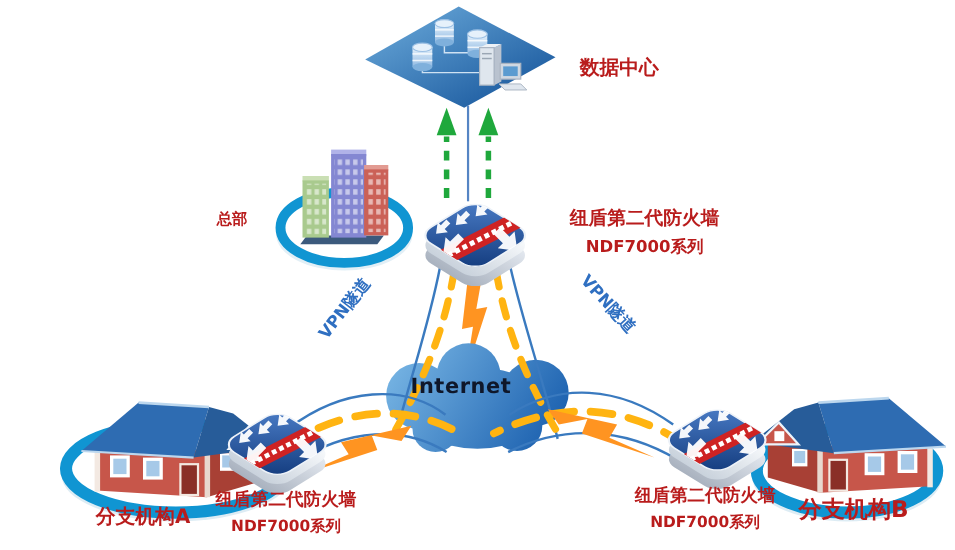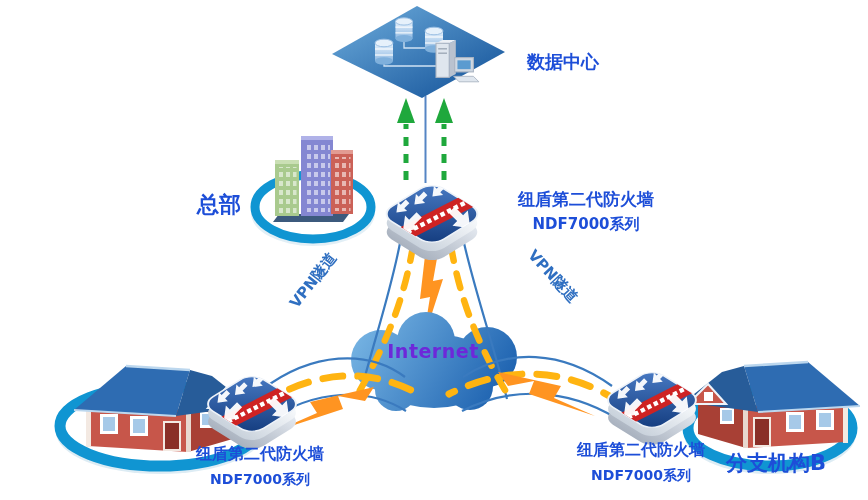--- a/index.html
+++ b/index.html
@@ -1,27 +1,27 @@
 <!DOCTYPE html>
 <html><head>
 <meta charset="utf-8">
 <style>
   *{margin:0;padding:0;box-sizing:border-box}
   html,body{background:#ffffff}
   .stage{position:relative;width:868px;height:500px;background:#ffffff;overflow:hidden;
          font-family:"DejaVu Sans","Liberation Sans",sans-serif;}
   svg.scene{position:absolute;left:0;top:0;display:block}
-  .lbl{position:absolute;font-weight:bold;color:#1d4ed8;white-space:nowrap;line-height:1.15}
+  .lbl{position:absolute;font-weight:bold;color:#b91c1c;white-space:nowrap;line-height:1.15}
   #lbl-dc  {left:527px;top:52px; font-size:18px}
-  #lbl-hq  {left:197px;top:192px;font-size:22px}
+  #lbl-hq  {left:197px;top:192px;font-size:14px}
   #lbl-cfw1{left:504px;top:190px;width:164px;text-align:center;font-size:17px}
   #lbl-cfw2{left:504px;top:216px;width:164px;text-align:center;font-size:15px}
   #lbl-vpnl{left:281px;top:272px;font-size:15px;color:#2F6FC1;transform:rotate(-52deg);transform-origin:center}
   #lbl-vpnr{left:520px;top:268px;font-size:15px;color:#2F6FC1;transform:rotate(47deg);transform-origin:center}
-  #lbl-inet{left:383px;top:341px;width:100px;text-align:center;font-size:19px;color:#6d28d9;letter-spacing:.5px}
+  #lbl-inet{left:369px;top:341px;width:100px;text-align:center;font-size:19px;color:#0f172a;letter-spacing:.5px}
   #lbl-ba  {left:87px; top:460px;font-size:18px}
   #lbl-afw1{left:181px;top:445px;width:158px;text-align:center;font-size:16px}
   #lbl-afw2{left:181px;top:471px;width:158px;text-align:center;font-size:14px}
   #lbl-bb  {left:726px;top:451px;font-size:21px}
   #lbl-bfw1{left:562px;top:441px;width:158px;text-align:center;font-size:16px}
   #lbl-bfw2{left:562px;top:467px;width:158px;text-align:center;font-size:14px}
 </style>
 </head>
 <body>
 
@@ -199,19 +199,20 @@
   <use href="#fwdev" transform="translate(652,400) scale(0.97)"></use>
 </svg>
 
 <div class="lbl" id="lbl-dc">数据中心</div>
 <div class="lbl" id="lbl-hq">总部</div>
 <div class="lbl" id="lbl-cfw1">纽盾第二代防火墙</div>
 <div class="lbl" id="lbl-cfw2">NDF7000系列</div>
 <div class="lbl" id="lbl-vpnl">VPN隧道</div>
 <div class="lbl" id="lbl-vpnr">VPN隧道</div>
 <div class="lbl" id="lbl-inet">Internet</div>
+<div class="lbl" id="lbl-ba">分支机构A</div>
 <div class="lbl" id="lbl-afw1">纽盾第二代防火墙</div>
 <div class="lbl" id="lbl-afw2">NDF7000系列</div>
 <div class="lbl" id="lbl-bb">分支机构B</div>
 <div class="lbl" id="lbl-bfw1">纽盾第二代防火墙</div>
 <div class="lbl" id="lbl-bfw2">NDF7000系列</div>
 
 </div>
 
 </body></html>

